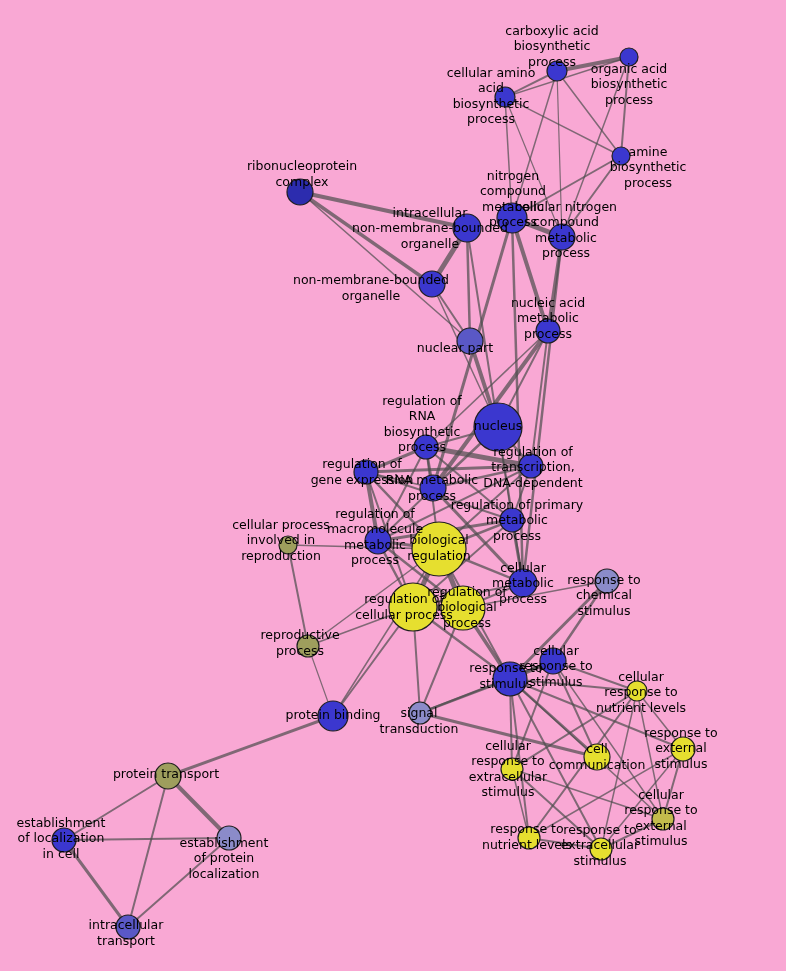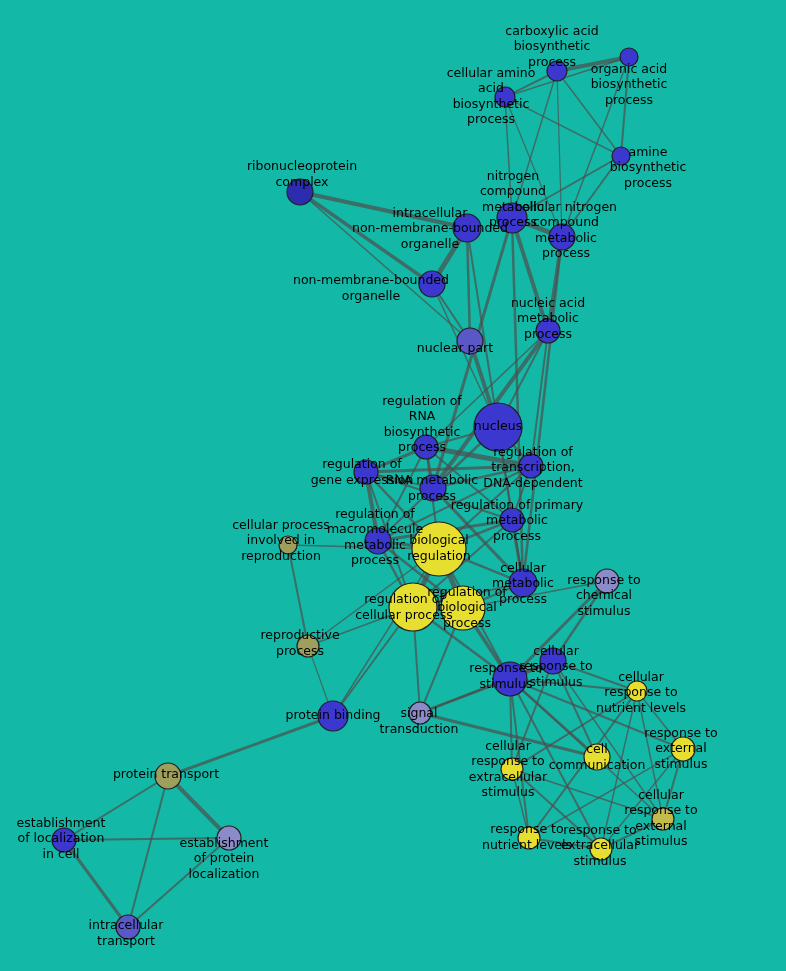--- a/index.html
+++ b/index.html
@@ -5,21 +5,21 @@
   html, body {
     margin: 0;
     padding: 0;
     background: #ffffff;
     font-family: "DejaVu Sans", sans-serif;
   }
   .stage {
     position: relative;
     width: 786px;
     height: 971px;
-    background: #14b8a6;
+    background: #f9a8d4;
     overflow: hidden;
   }
   svg { display: block; }
   text {
     font-family: "DejaVu Sans", sans-serif;
     fill: #000000;
   }
   circle {
     cursor: pointer;
   }

